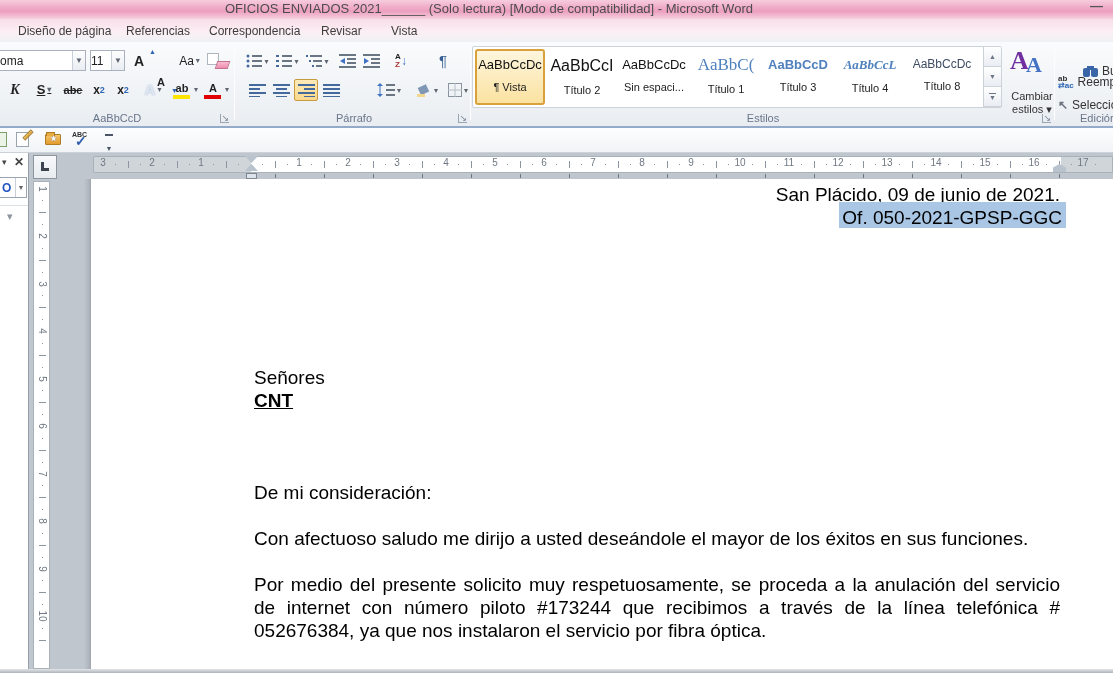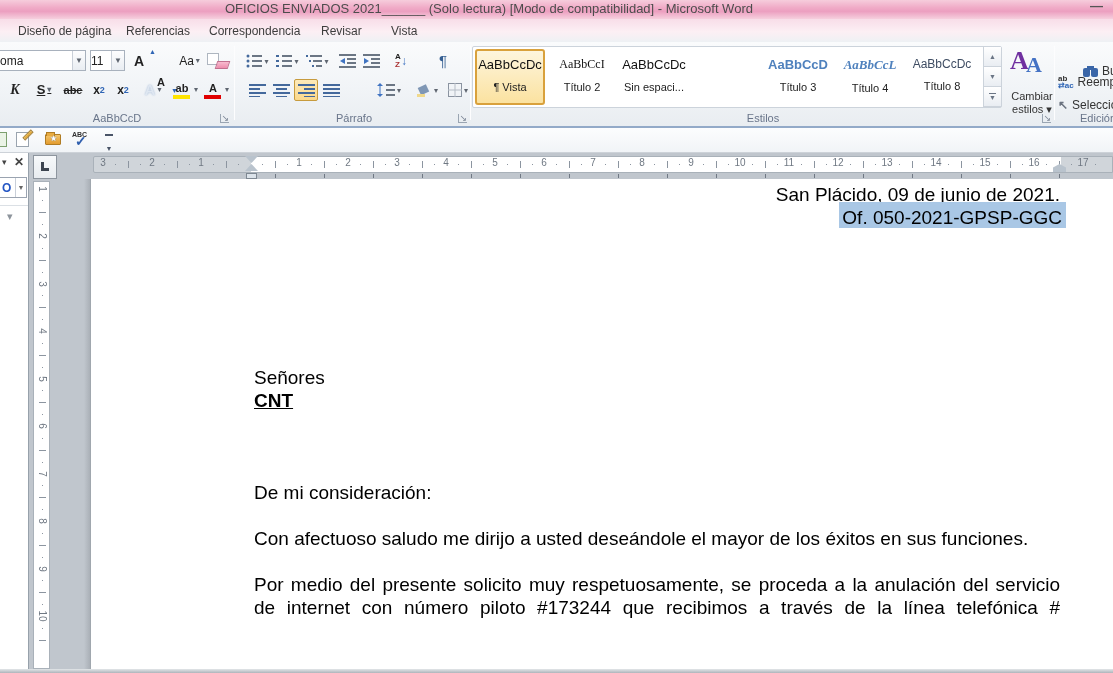--- a/index.html
+++ b/index.html
@@ -50,21 +50,21 @@
   .eraser .rub{position:absolute;right:0;bottom:1px;width:13px;height:8px;
     background:linear-gradient(#f8bccf,#ee8dad);border:1px solid #c2708e;transform:skewX(-18deg);}
 
   
   .gallery{position:absolute;left:0;top:4px;width:530px;height:62px;background:#fff;
     border:1px solid #ccd3db;border-radius:2px;}
   .stylecard{position:absolute;top:2px;width:70px;height:56px;text-align:center;padding-top:8px;}
   .stylecard.selected{background:linear-gradient(#fdf5dd,#fbe2a0);border:2px solid #d9a13c;border-radius:3px;padding-top:6px;}
   .stp{display:block;font-size:13px;color:#111;white-space:nowrap;overflow:hidden;}
   .stn{display:block;font-size:11px;color:#222;margin-top:9px;white-space:nowrap;overflow:hidden;}
-  .st-t2 .stp{font-family:Liberation Serif, serif;font-size:12px;}
+  .st-t2 .stp{font-family:Liberation Sans, sans-serif;font-size:16px;}
   .st-t1 .stp{font-family:"Liberation Serif",serif;font-size:17px;color:#4f81bd;margin-top:-2px;}
   .st-t1 .stn{margin-top:8px;}
   .st-t3 .stp{font-size:13px;color:#4f81bd;font-weight:bold;}
   .st-t4 .stp{font-family:"Liberation Serif",serif;font-size:13px;color:#4f81bd;font-weight:bold;font-style:italic;}
   .st-t5 .stp{font-size:12px;color:#3f4d63;}
   .scrollcol{position:absolute;right:0;top:0;width:18px;height:60px;border-left:1px solid #ccd3db;}
   .scrollcol .sb{height:20px;border-bottom:1px solid #ccd3db;background:linear-gradient(#fff,#e9edf2);
     font-size:7px;color:#6a7585;display:flex;align-items:center;justify-content:center;flex-direction:column;}
   .chgico{position:relative;width:44px;height:38px;}
   .chgico .a1{position:absolute;left:2px;top:0;font-size:26px;font-weight:bold;color:#7030a0;font-family:"Liberation Serif",serif;}
@@ -380,20 +380,24 @@
             <span class="stp">AaBbCcDc</span>
             <span class="stn">¶ Vista</span>
           </div>
           <div class="stylecard st-t2" style="left: 74px;">
             <span class="stp">AaBbCcI</span>
             <span class="stn">Título 2</span>
           </div>
           <div class="stylecard st-n" style="left: 146px;">
             <span class="stp">AaBbCcDc</span>
             <span class="stn">Sin espaci...</span>
+          </div>
+          <div class="stylecard st-t1" style="left: 218px;">
+            <span class="stp">AaBbC(</span>
+            <span class="stn">Título 1</span>
           </div>
           <div class="stylecard st-t3" style="left: 290px;">
             <span class="stp">AaBbCcD</span>
             <span class="stn">Título 3</span>
           </div>
           <div class="stylecard st-t4" style="left: 362px;">
             <span class="stp">AaBbCcL</span>
             <span class="stn">Título 4</span>
           </div>
           <div class="stylecard st-t5" style="left: 434px;">
@@ -522,20 +526,21 @@
     <div class="page-shadow"></div>
     <div class="page" id="page">
         <div class="dline right" style="top: 4px; width: 806px;">San Plácido, 09 de junio de 2021.</div>
         <div class="dline right" style="top: 27px; width: 812px;"><span class="hlspan">Of. 050-2021-GPSP-GGC</span></div>
         <div class="dline" style="top: 187px; width: 806px;">Señores</div>
         <div class="dline bold" style="top: 210px; width: 806px; text-decoration: underline;">CNT</div>
         <div class="dline" style="top: 348px; width: 806px;">Con afectuoso saludo me dirijo a usted deseándole el mayor de los éxitos en sus funciones.</div>
         <div class="dline" style="top: 302px; width: 806px;">De mi consideración:</div>
         <div class="dline just" style="top: 394px; width: 806px;">Por medio del presente solicito muy respetuosamente, se proceda a la anulación del servicio</div>
         <div class="dline just" style="top: 417px; width: 806px;">de internet con número piloto #173244 que recibimos a través de la línea telefónica #</div>
+        <div class="dline" style="top: 440px; width: 806px;">052676384,  ya que nos instalaron el servicio por fibra óptica.</div>
       </div>
 
     <div class="hruler-bar">
       <div class="hruler-active"></div>
     </div>
     <div id="hticks">
         <div class="hnum" style="left: 103px;">3</div>
         <div class="hdot" style="left: 115.25px;"></div>
         <div class="hdash" style="left: 127.5px;"></div>
         <div class="hdot" style="left: 139.75px;"></div>

